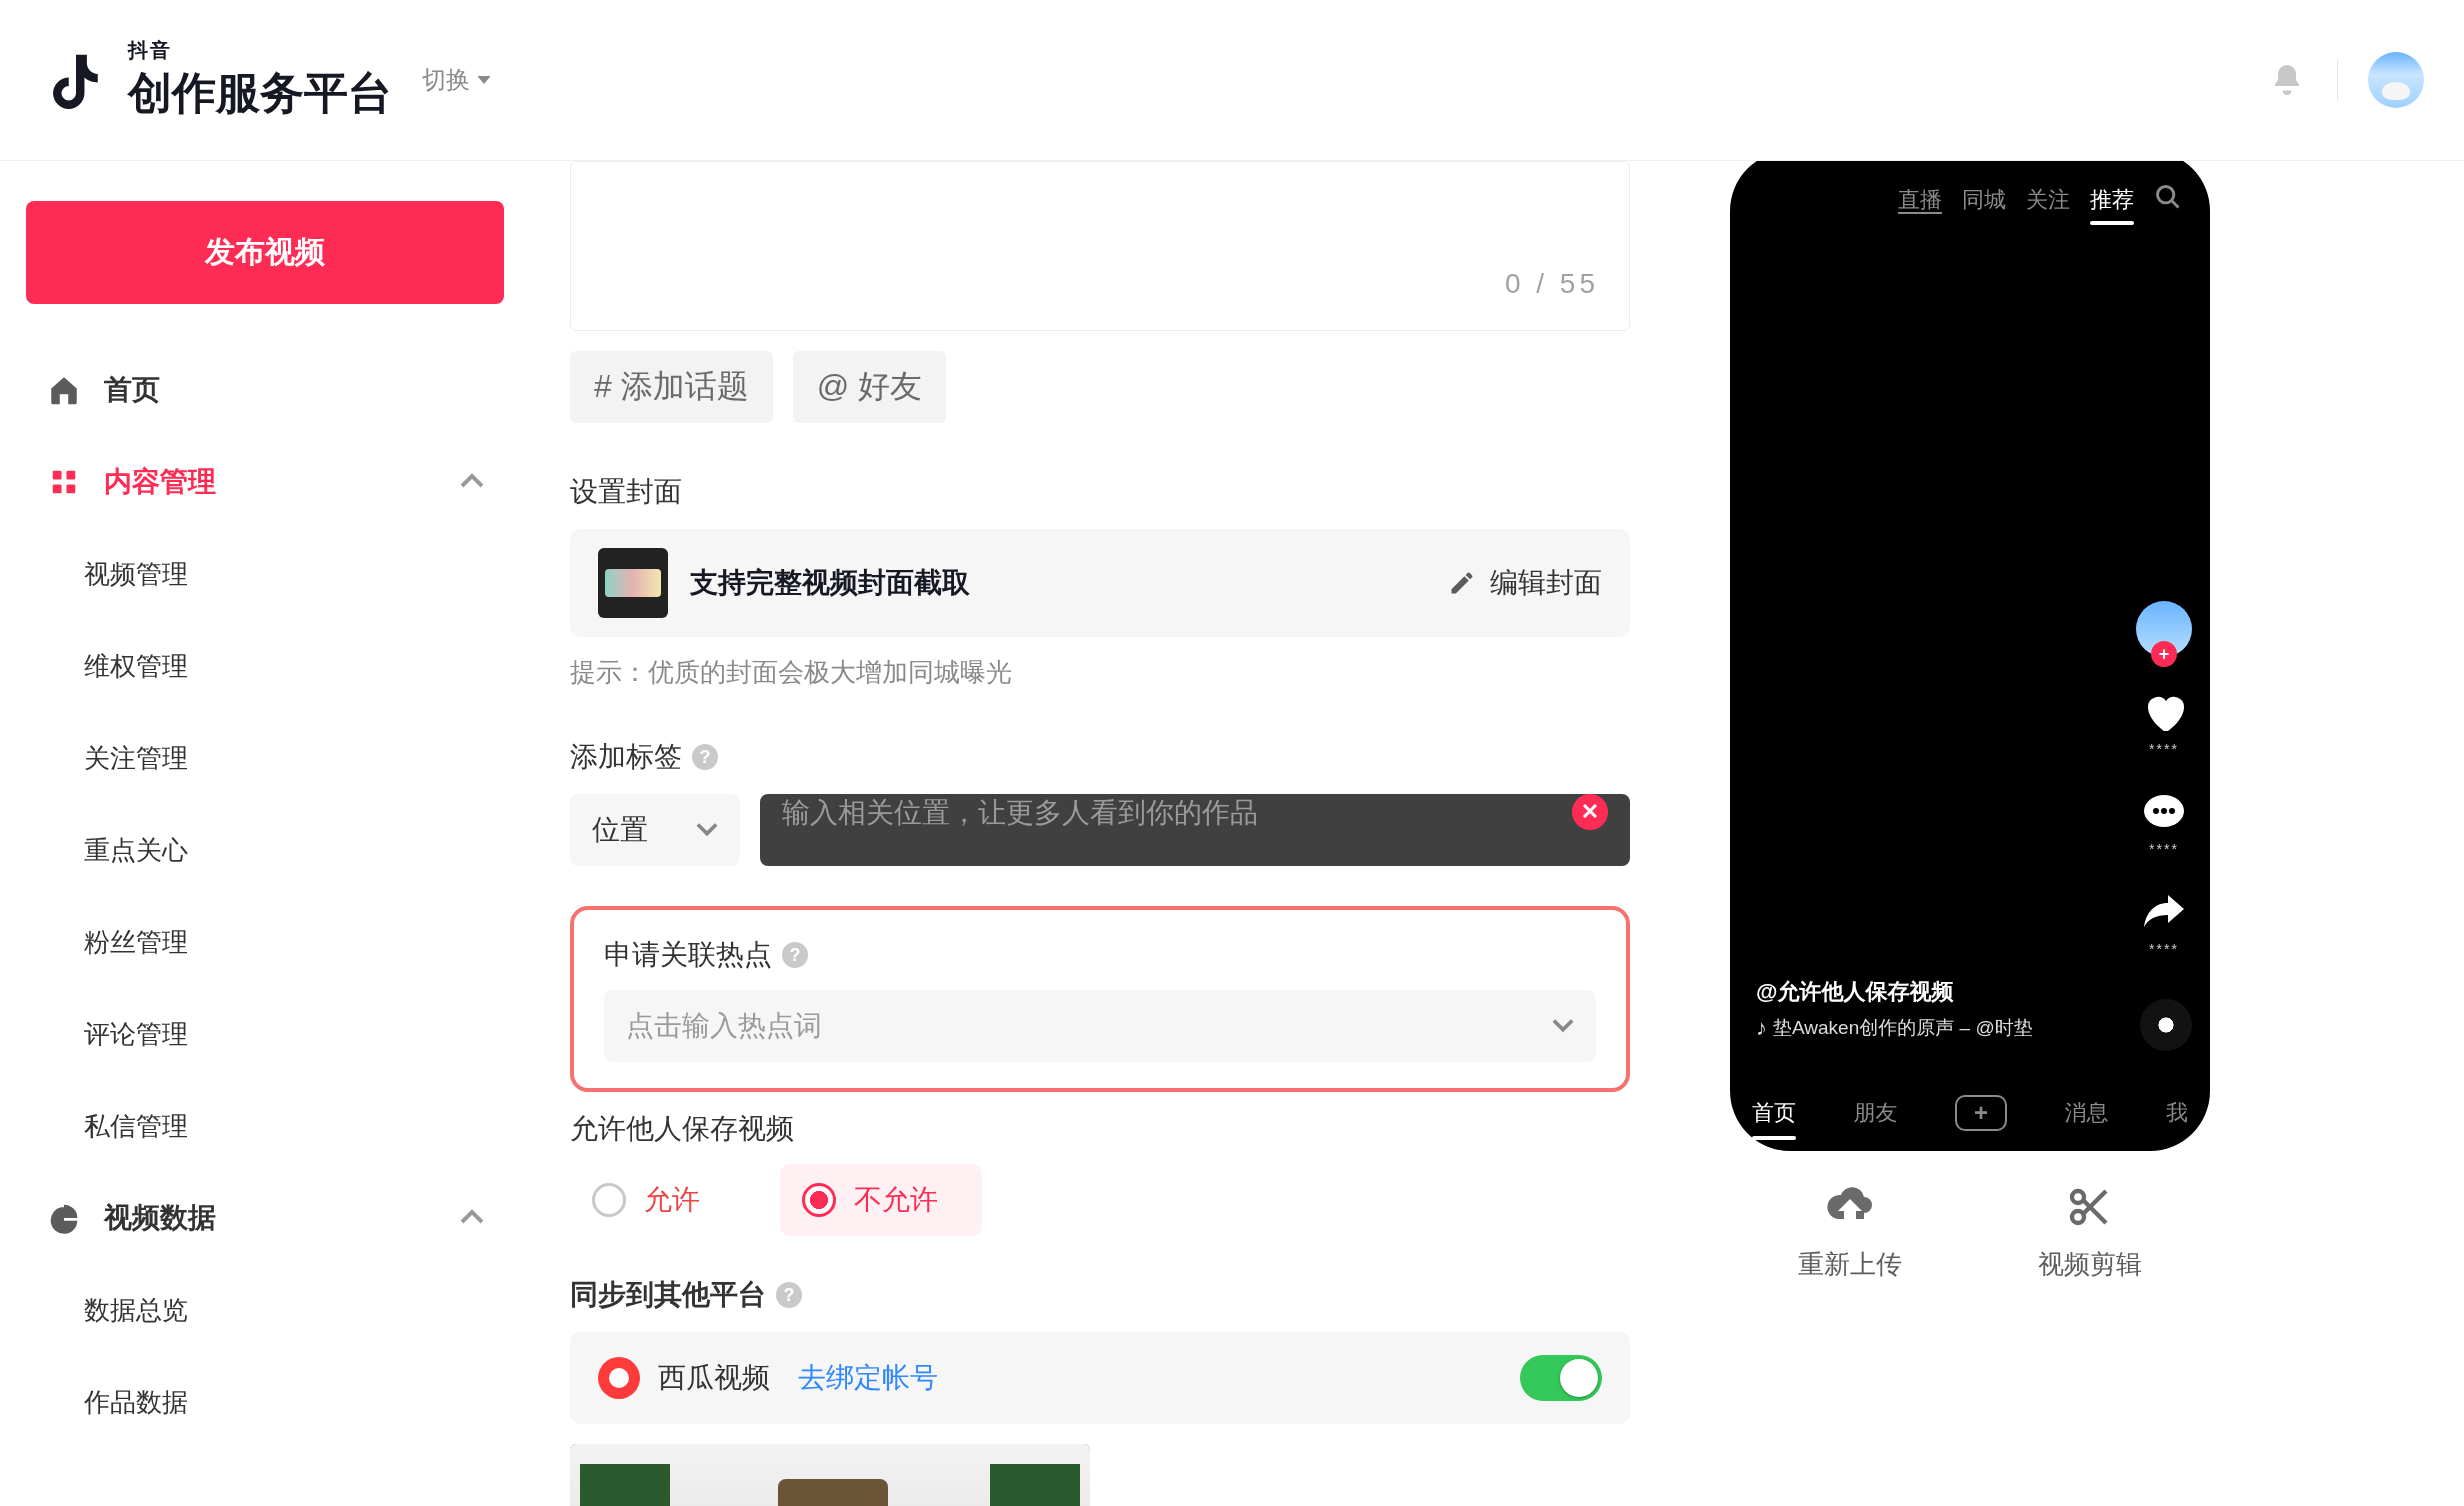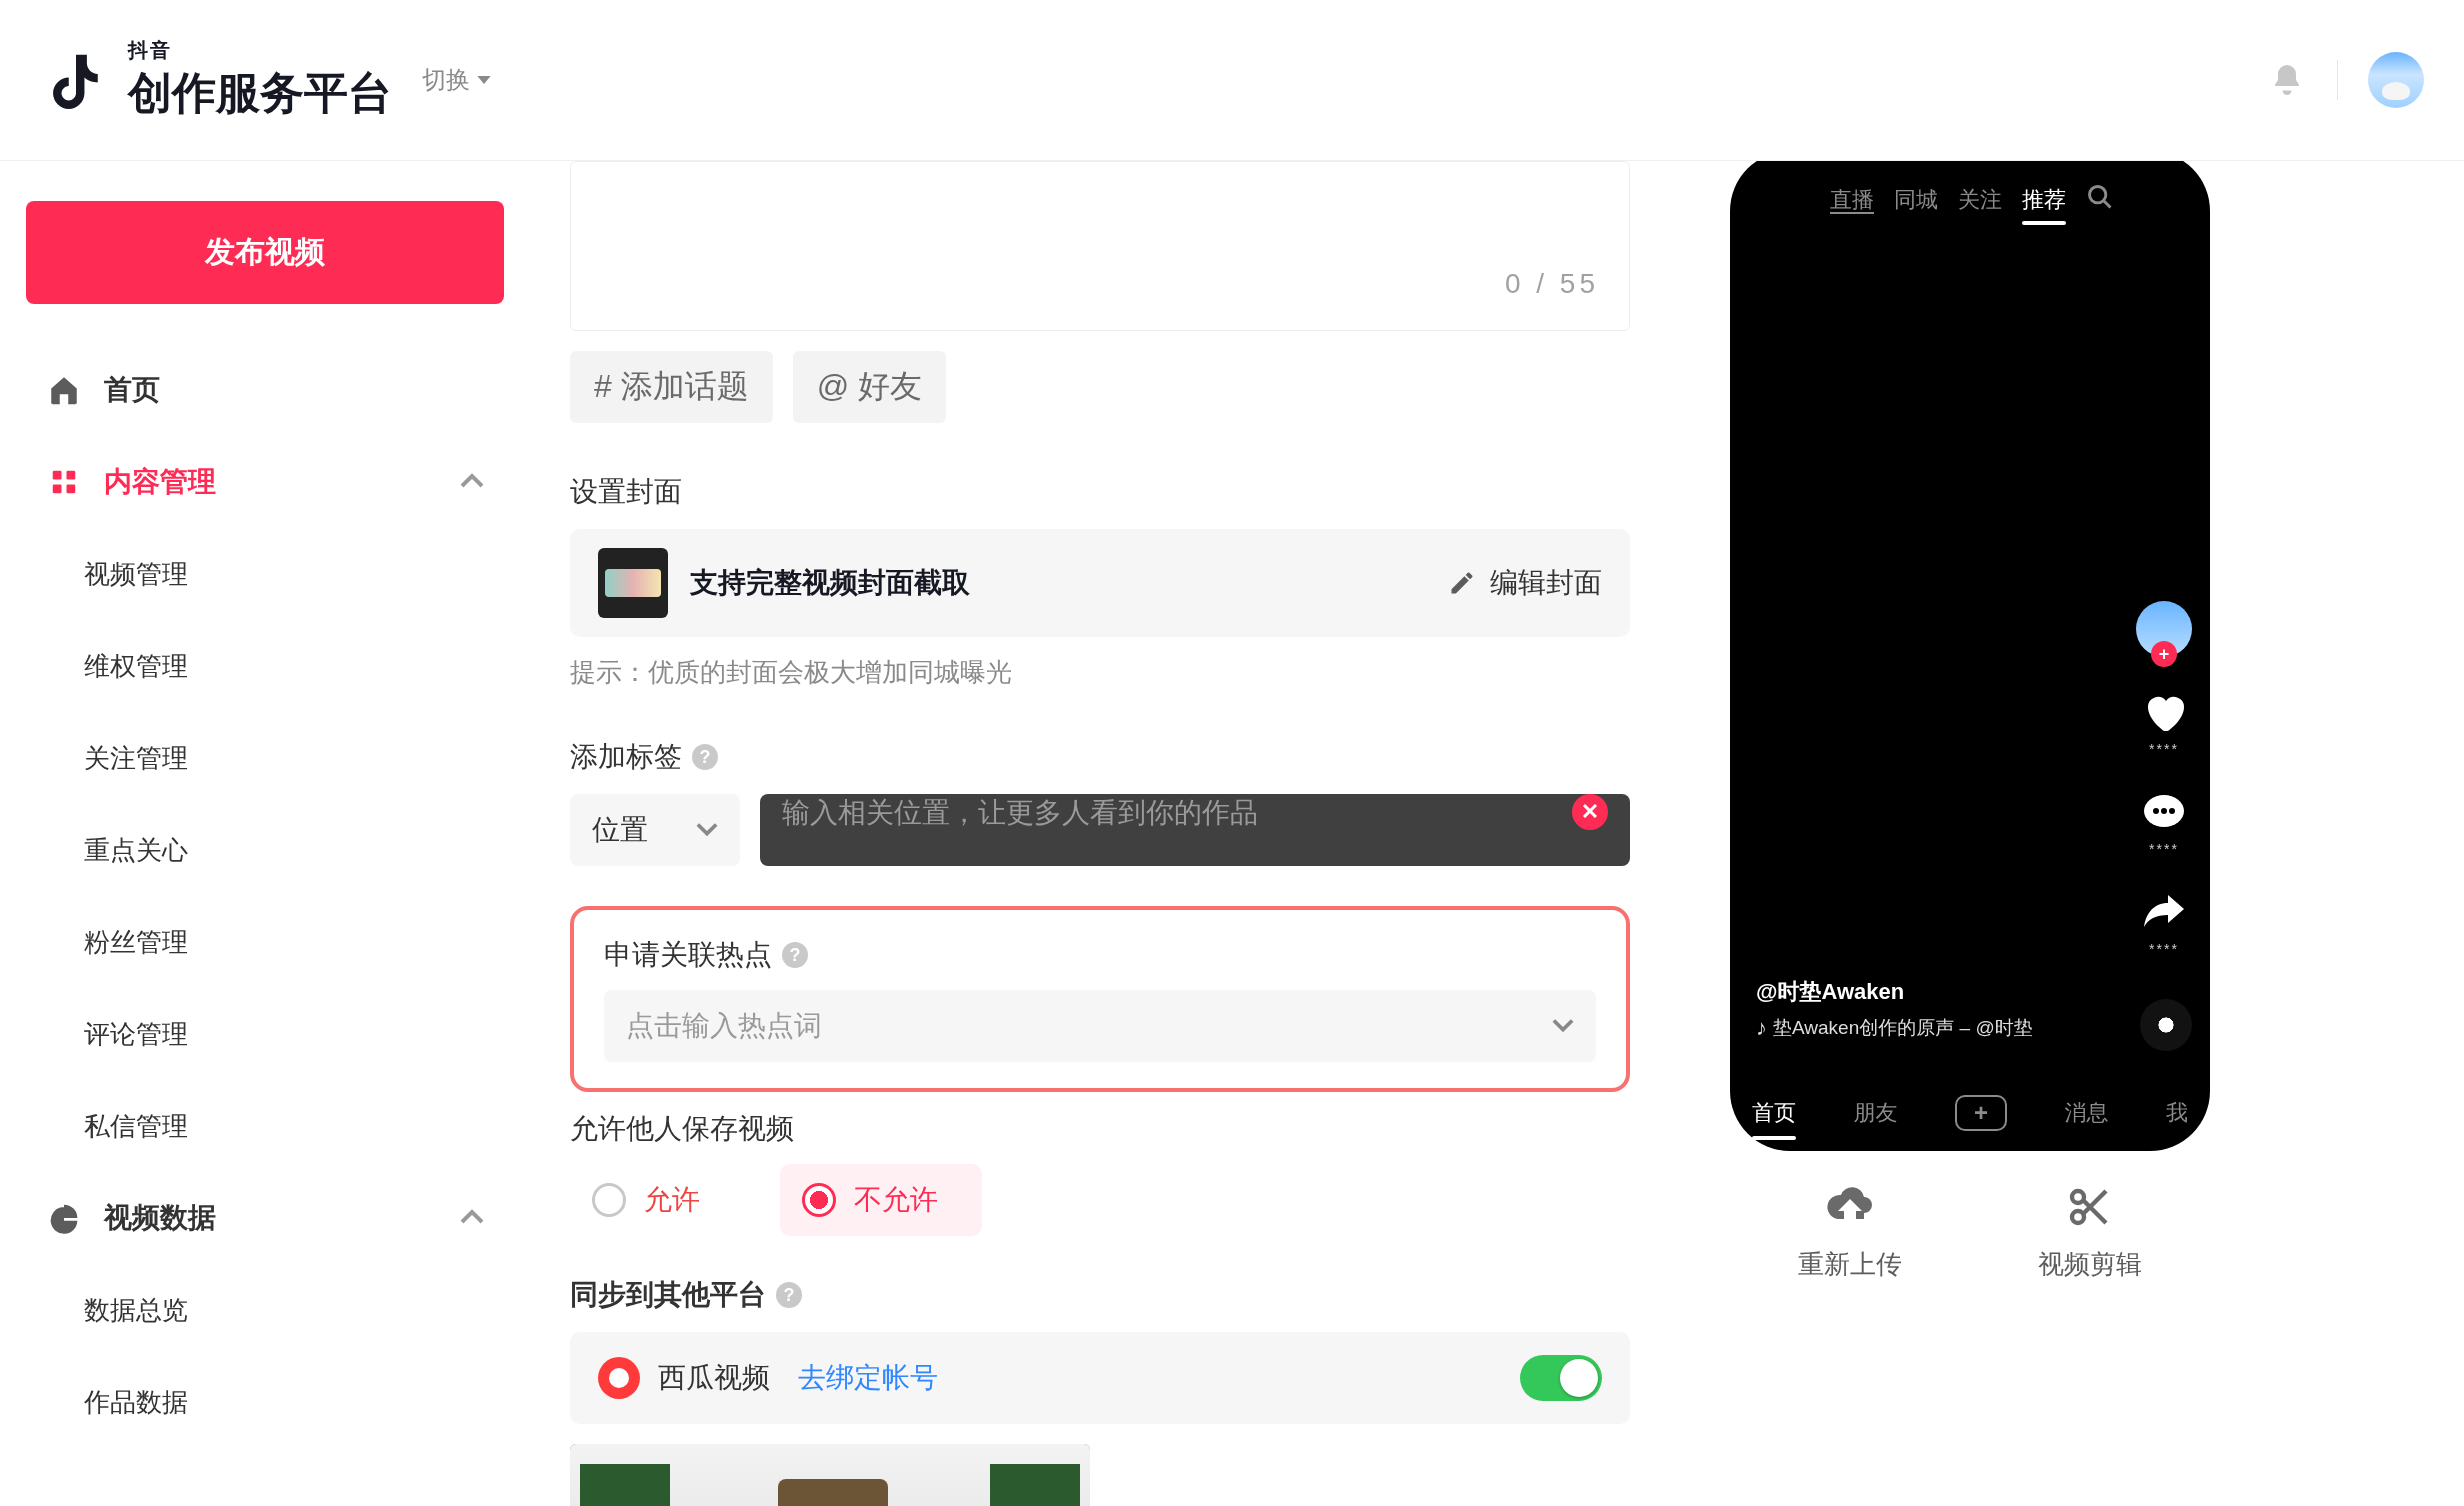--- a/index.html
+++ b/index.html
@@ -66,21 +66,21 @@
 .toggle{width:82px;height:46px;border-radius:30px;background:#34c759;position:relative;cursor:pointer;}
 .toggle::after{content:"";position:absolute;right:4px;top:4px;width:38px;height:38px;border-radius:50%;background:#fff;box-shadow:0 1px 3px rgba(0,0,0,.3);}
 .video-preview{width:520px;height:200px;border-radius:6px;overflow:hidden;background:#5b7c63;position:relative;}
 .video-preview .sky{position:absolute;top:0;left:0;right:0;height:52%;background:linear-gradient(#f3f3f3,#e6e6e6);}
 .video-preview .tree{position:absolute;width:90px;height:120px;background:radial-gradient(circle at 50% 30%,#2c5a2f 0 60%,transparent 61%);top:20px;}
 .video-preview .t1{left:10px;}
 .video-preview .t2{right:10px;}
 .video-preview .hut{position:absolute;left:40%;top:35px;width:110px;height:70px;background:#6b5536;border-radius:8px;}
 .right-col{width:560px;display:flex;flex-direction:column;align-items:center;}
 .phone{width:480px;height:1000px;background:#000;border-radius:60px;padding:32px 22px 22px;position:relative;color:#9a9a9a;margin-top:-10px;}
-.phone-top{display:flex;align-items:center;justify-content:center;font-size:22px;color:#8b8b8b;padding:0 6px 0 10px;gap:20px;}
+.phone-top{display:flex;align-items:center;justify-content:flex-end;font-size:22px;color:#8b8b8b;padding:0 6px 0 10px;gap:20px;}
 .phone-tab{position:relative;}
 .phone-tab.first{text-decoration:underline;text-underline-offset:5px;}
 .phone-tab.active{color:#fff;}
 .phone-tab.active::after{content:"";position:absolute;left:0;right:0;bottom:-10px;height:4px;background:#fff;border-radius:2px;}
 .phone-right-actions{position:absolute;right:18px;top:450px;display:flex;flex-direction:column;align-items:center;gap:32px;color:#fff;}
 .action-avatar{width:56px;height:56px;border-radius:50%;background:linear-gradient(180deg,#69b4ff,#b9dfff);position:relative;}
 .action-plus{position:absolute;bottom:-10px;left:50%;transform:translateX(-50%);width:26px;height:26px;border-radius:50%;background:#fe2c55;color:#fff;font-size:18px;font-weight:900;display:flex;align-items:center;justify-content:center;}
 .heart-icon{width:48px;height:48px;}
 .action-label{font-size:14px;color:#cfcfcf;letter-spacing:2px;}
 .phone-caption{position:absolute;left:26px;bottom:110px;right:100px;color:#eee;font-size:22px;display:flex;flex-direction:column;gap:8px;}
@@ -306,21 +306,21 @@
           </div>
           <div style="display:flex;flex-direction:column;align-items:center;gap:4px">
             <svg class="heart-icon" viewBox="0 0 24 24" fill="#fff">
                 <path d="M14 3l8 7-8 7v-4c-6 0-10 2-12 6 1-7 5-12 12-12V3z"></path>
               </svg>
             <div class="action-label">****</div>
           </div>
         </div>
 
         <div class="phone-caption">
-          <div class="caption-user">@时垫Awaken</div>
+          <div class="caption-user">@允许他人保存视频</div>
           <div class="caption-music">
             <span class="music-note">♪</span>
             <span>垫Awaken创作的原声 – @时垫</span>
           </div>
         </div>
         <div class="disc"></div>
 
         <div class="phone-nav" id="phone-nav">
             <span class="pn active">首页</span>
             <span class="pn">朋友</span>

